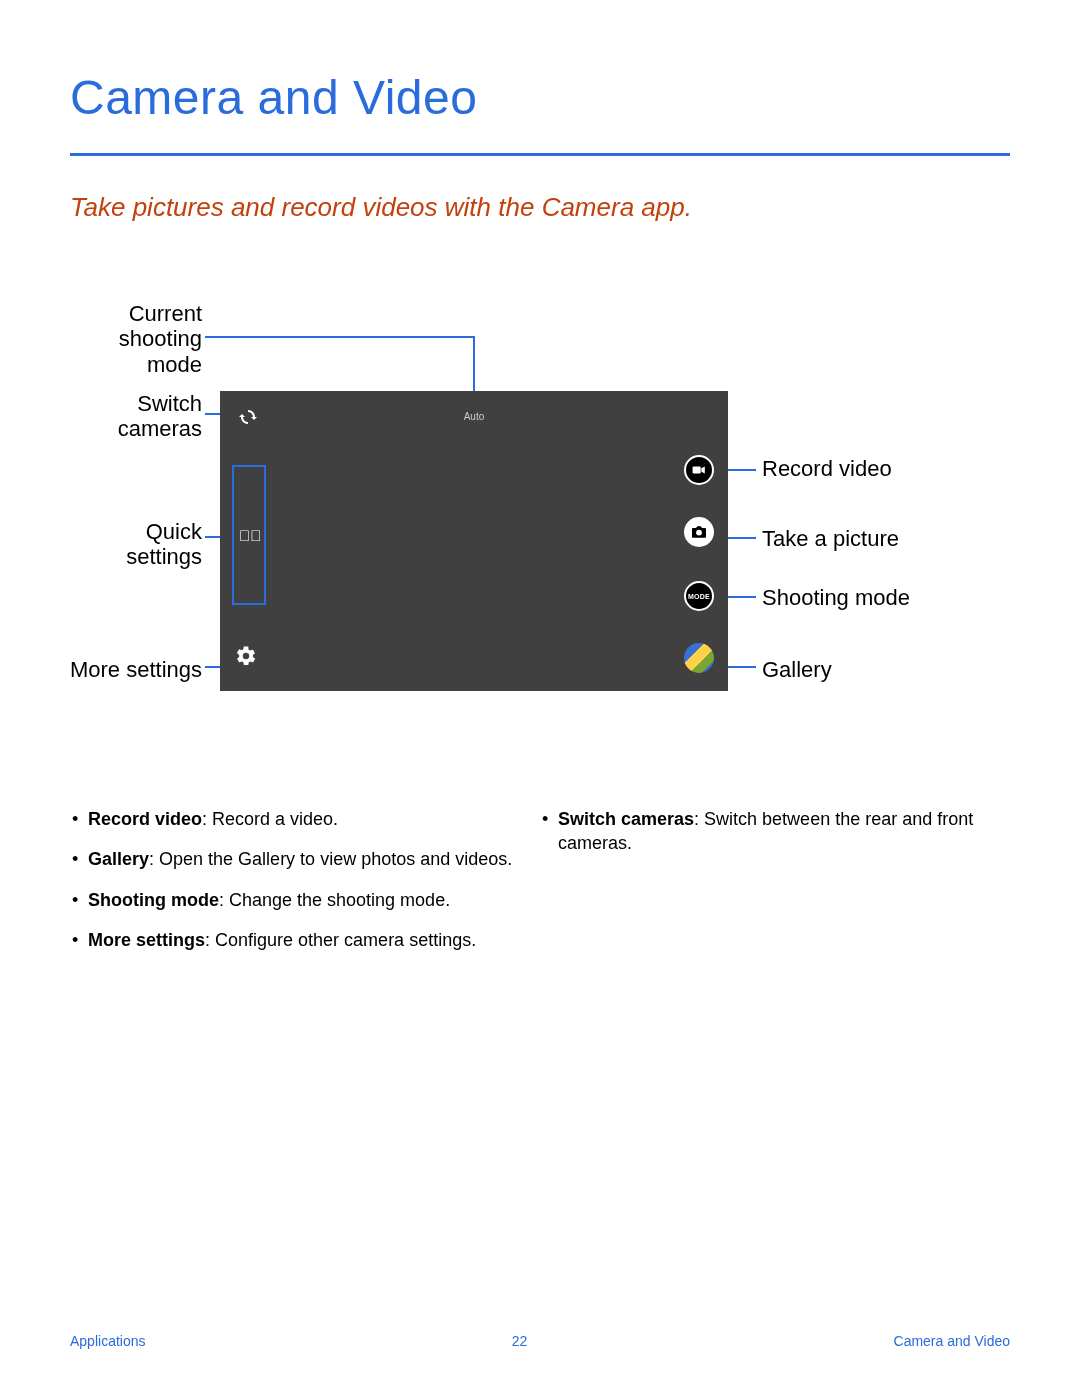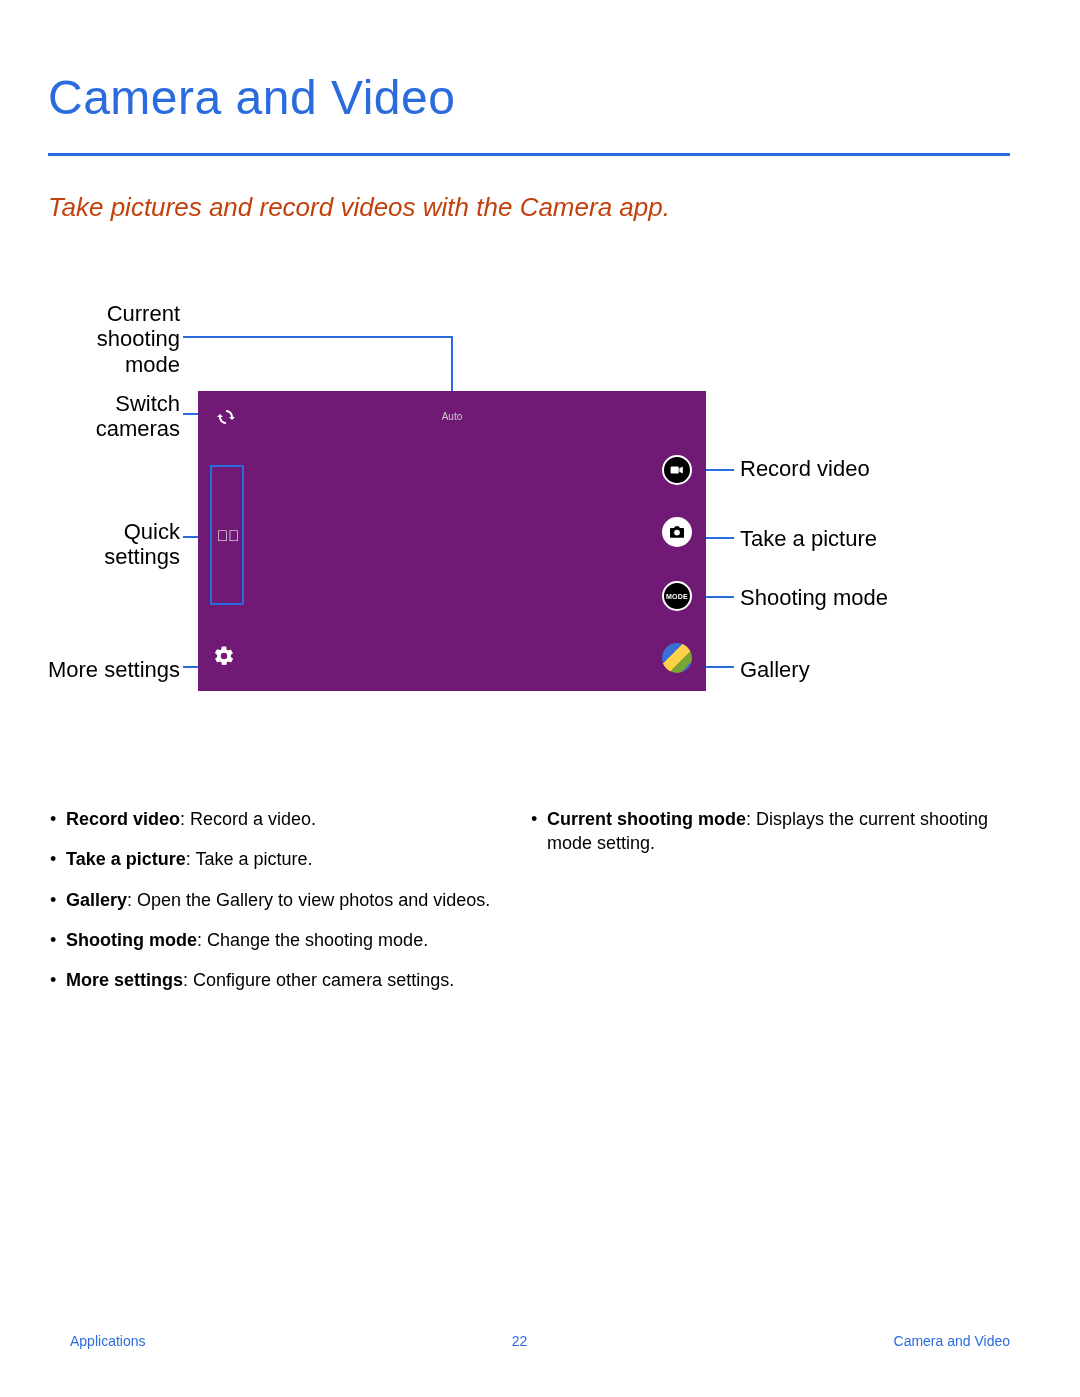--- a/index.html
+++ b/index.html
@@ -1,22 +1,22 @@
 <!DOCTYPE html>
 <html><head>
 <meta charset="utf-8">
 <style>
   * { box-sizing: border-box; margin: 0; padding: 0; }
   html, body { width: 1080px; height: 1397px; background: #fff; font-family: Arial, Helvetica, sans-serif; color: #000; }
-  .page { position: relative; width: 1080px; height: 1397px; padding: 70px 70px 0 48px; }
+  .page { position: relative; width: 1080px; height: 1397px; padding: 70px 70px 0 70px; }
   .page-title { font-size: 48px; font-weight: 400; color: #2a6cdd; letter-spacing: 0.5px; }
   .rule { border: none; border-top: 3px solid #2a6cdd; margin: 28px 0 36px 0; }
   .subtitle { font-size: 26px; font-style: italic; color: #c2410c; font-weight: 400; }
   .diagram-wrap { position: relative; margin-top: 78px; height: 420px; }
-  .camera-screen { position: absolute; left: 150px; top: 90px; width: 508px; height: 300px; background: #701a75; }
+  .camera-screen { position: absolute; left: 150px; top: 90px; width: 508px; height: 300px; background: #404040; }
   .camera-screen .mode-text { position: absolute; left: 0; right: 0; top: 20px; text-align: center; color: #ccc; font-size: 10px; }
   .camera-screen .switch-cam { position: absolute; left: 16px; top: 14px; width: 24px; height: 24px; }
   .camera-screen .switch-cam svg { width: 24px; height: 24px; fill: #fff; }
   .camera-screen .quick-box { position: absolute; left: 12px; top: 74px; width: 34px; height: 140px; border: 2px solid #2a6cdd; }
   .camera-screen .flash-icon { position: absolute; left: 19px; top: 136px; color: #fff; font-size: 15px; }
   .camera-screen .gear-icon { position: absolute; left: 15px; bottom: 20px; }
   .camera-screen .gear-icon svg { width: 22px; height: 22px; fill: #fff; }
   .camera-screen .btn { position: absolute; right: 14px; width: 30px; height: 30px; border-radius: 50%; display: flex; align-items: center; justify-content: center; }
   .camera-screen .btn-rec { top: 64px; background: #000; border: 2px solid #fff; }
   .camera-screen .btn-rec svg { width: 14px; height: 10px; fill: #fff; }
@@ -103,29 +103,28 @@
       </div>
       <div class="btn btn-mode">MODE</div>
       <div class="gallery-thumb"></div>
     </div>
   </div>
 
   <div class="bullets-wrap">
     <div class="col">
         <ul id="col-left">
           <li><b>Record video</b>: Record a video.</li>
-          <li><b>Take a picture</b>: Take a picture.</li>
           <li><b>Gallery</b>: Open the Gallery to view photos and videos.</li>
           <li><b>Shooting mode</b>: Change the shooting mode.</li>
           <li><b>More settings</b>: Configure other camera settings.</li>
         </ul>
       </div>
     <div class="col">
         <ul id="col-right">
-          <li><b>Current shooting mode</b>: Displays the current shooting mode setting.</li>
+          <li><b>Switch cameras</b>: Switch between the rear and front cameras.</li>
         </ul>
       </div>
   </div>
 
   <div class="footer">
     <span>Applications</span>
     <span>22</span>
     <span>Camera and Video</span>
   </div>
 </div>

